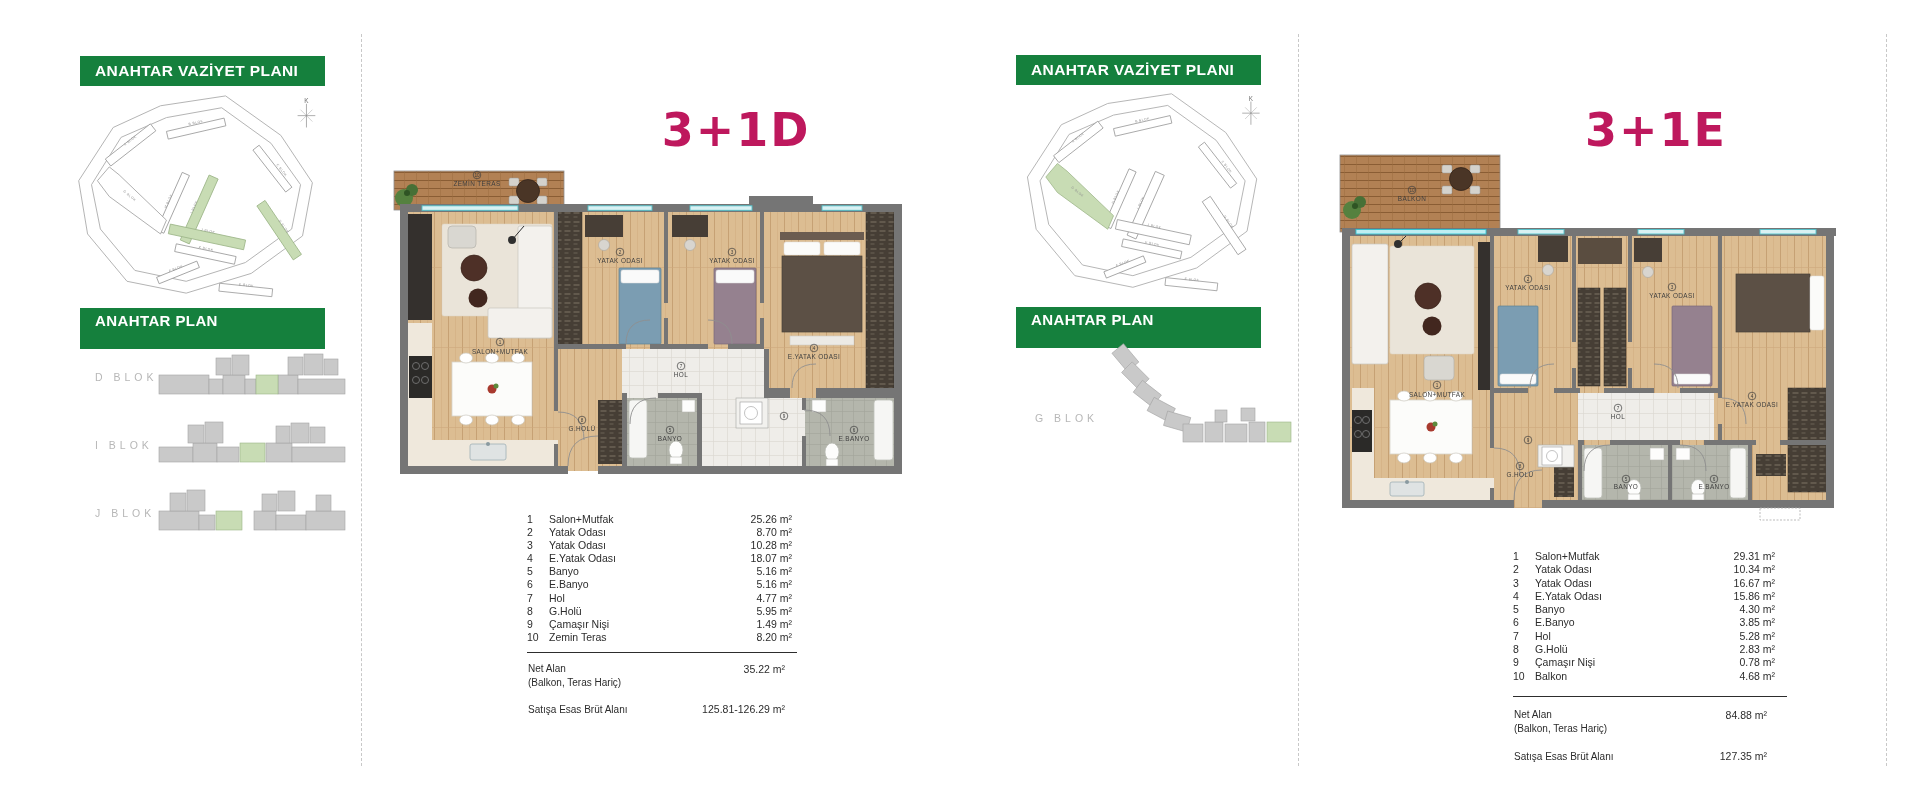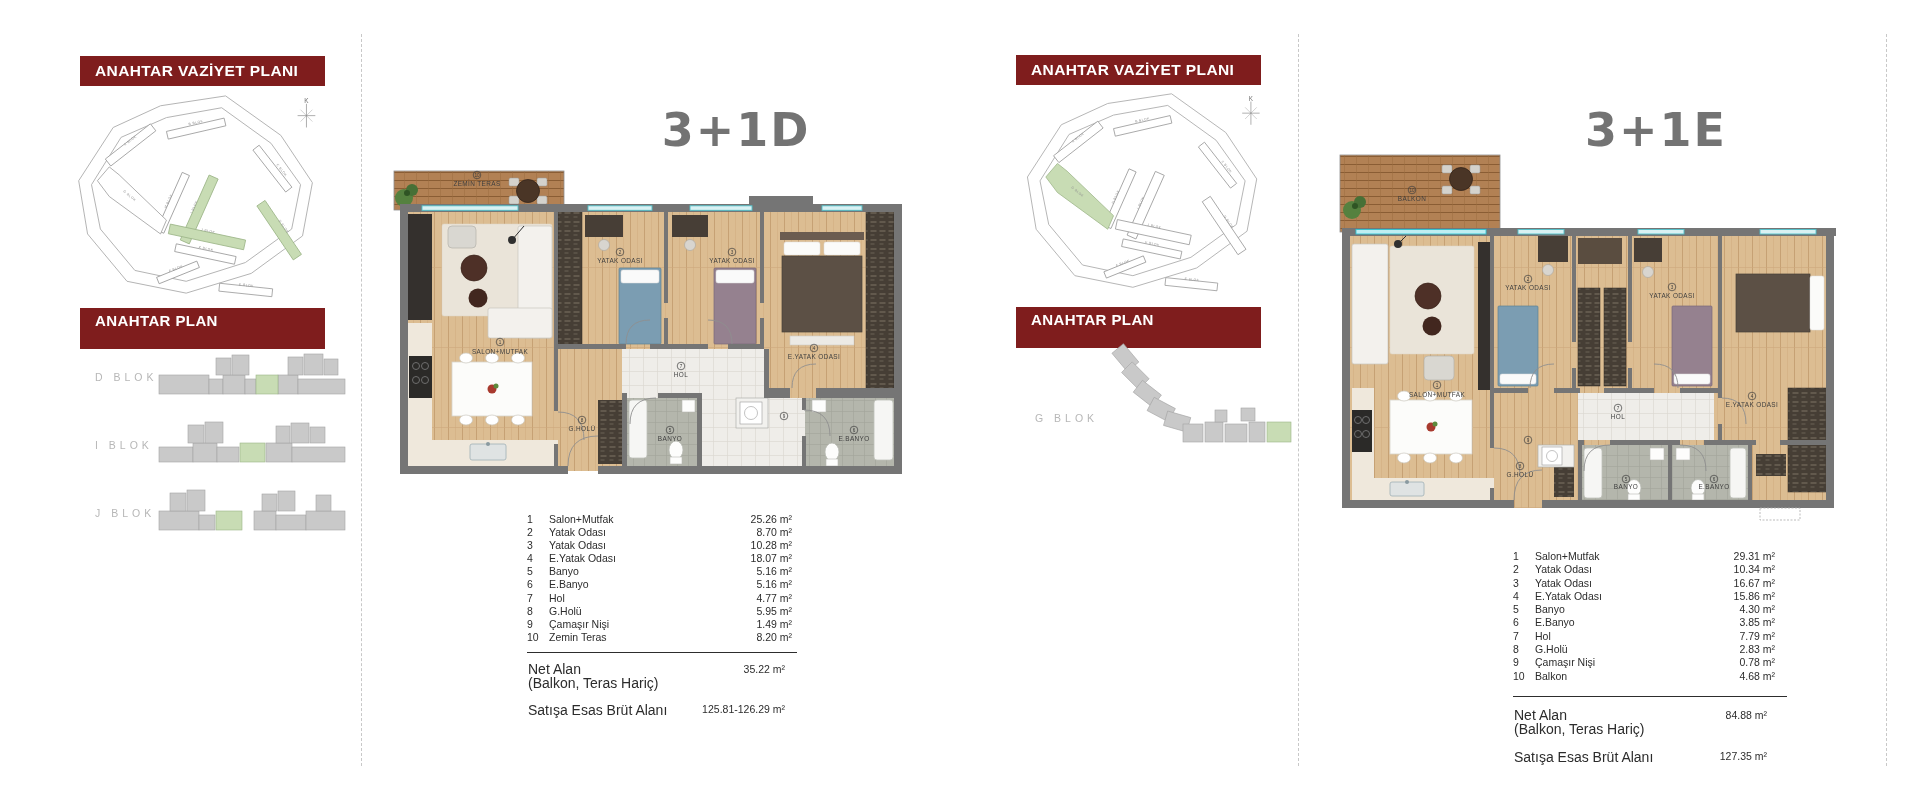--- a/index.html
+++ b/index.html
@@ -1,31 +1,31 @@
 <!DOCTYPE html>
 <html><head>
 <meta charset="utf-8">
 <style>
   * { margin:0; padding:0; box-sizing:border-box; }
   html,body { width:1920px; height:800px; background:#ffffff; overflow:hidden; }
   body { position:relative; font-family:"Liberation Sans", sans-serif; }
-  .bar { position:absolute; width:245px; height:30px; background:#7f1d1d; color:#fff;
+  .bar { position:absolute; width:245px; height:30px; background:#15803d; color:#fff;
          font-weight:bold; font-size:15.5px; line-height:30px; padding-left:15px; letter-spacing:.4px; }
   .bar.small { height:41px; line-height:25px; font-size:15px; }
   .blklabel { position:absolute; font-size:10.5px; letter-spacing:4px; color:#b7b7b7; white-space:nowrap; }
   .unit-title { position:absolute; width:200px; text-align:center; font-family:"DejaVu Sans", sans-serif;
-                font-weight:bold; font-size:46px; letter-spacing:2px; color:#737373; }
+                font-weight:bold; font-size:46px; letter-spacing:2px; color:#be185d; }
   .vdash { position:absolute; top:34px; height:732px; width:0; border-left:1px dashed #c8c8c8; }
   .rtable { position:absolute; font-size:10.5px; color:#2c2c2c; }
   .rrow { display:flex; }
   .rno { width:22px; }
   .rname { flex:1; }
   .rarea { width:85px; text-align:right; white-space:nowrap; }
   .trule { position:absolute; border-top:1.5px solid #2d2d2d; }
-  .sumlabel { position:absolute; font-size:14px; color:#2c2c2c; line-height:14px; }
+  .sumlabel { position:absolute; font-size:10px; color:#2c2c2c; line-height:14px; }
   .sumval { position:absolute; font-size:10.5px; color:#2c2c2c; text-align:right; }
   svg.layer { position:absolute; overflow:visible; }
   svg text { font-family:"Liberation Sans", sans-serif; }
   .planlabel { font-size:6.4px; fill:#3e3e3e; letter-spacing:.4px; }
   .plannum { font-size:4.6px; fill:#3e3e3e; }
   .numcirc { fill:none; stroke:#3e3e3e; stroke-width:.7; }
   .siteblk { font-size:3.4px; fill:#909090; letter-spacing:.5px; }
   .compassK { font-size:6.5px; fill:#6e6e6e; }
   .arc { fill:none; stroke:#8f8f8f; stroke-width:.9; }
   .wall { fill:#757575; }
@@ -701,21 +701,21 @@
       <span class="rarea">4.30 m²</span>
     </div>
   <div class="rrow">
       <span class="rno">6</span>
       <span class="rname">E.Banyo</span>
       <span class="rarea">3.85 m²</span>
     </div>
   <div class="rrow">
       <span class="rno">7</span>
       <span class="rname">Hol</span>
-      <span class="rarea">7.79 m²</span>
+      <span class="rarea">5.28 m²</span>
     </div>
   <div class="rrow">
       <span class="rno">8</span>
       <span class="rname">G.Holü</span>
       <span class="rarea">2.83 m²</span>
     </div>
   <div class="rrow">
       <span class="rno">9</span>
       <span class="rname">Çamaşır Nişi</span>
       <span class="rarea">0.78 m²</span>

